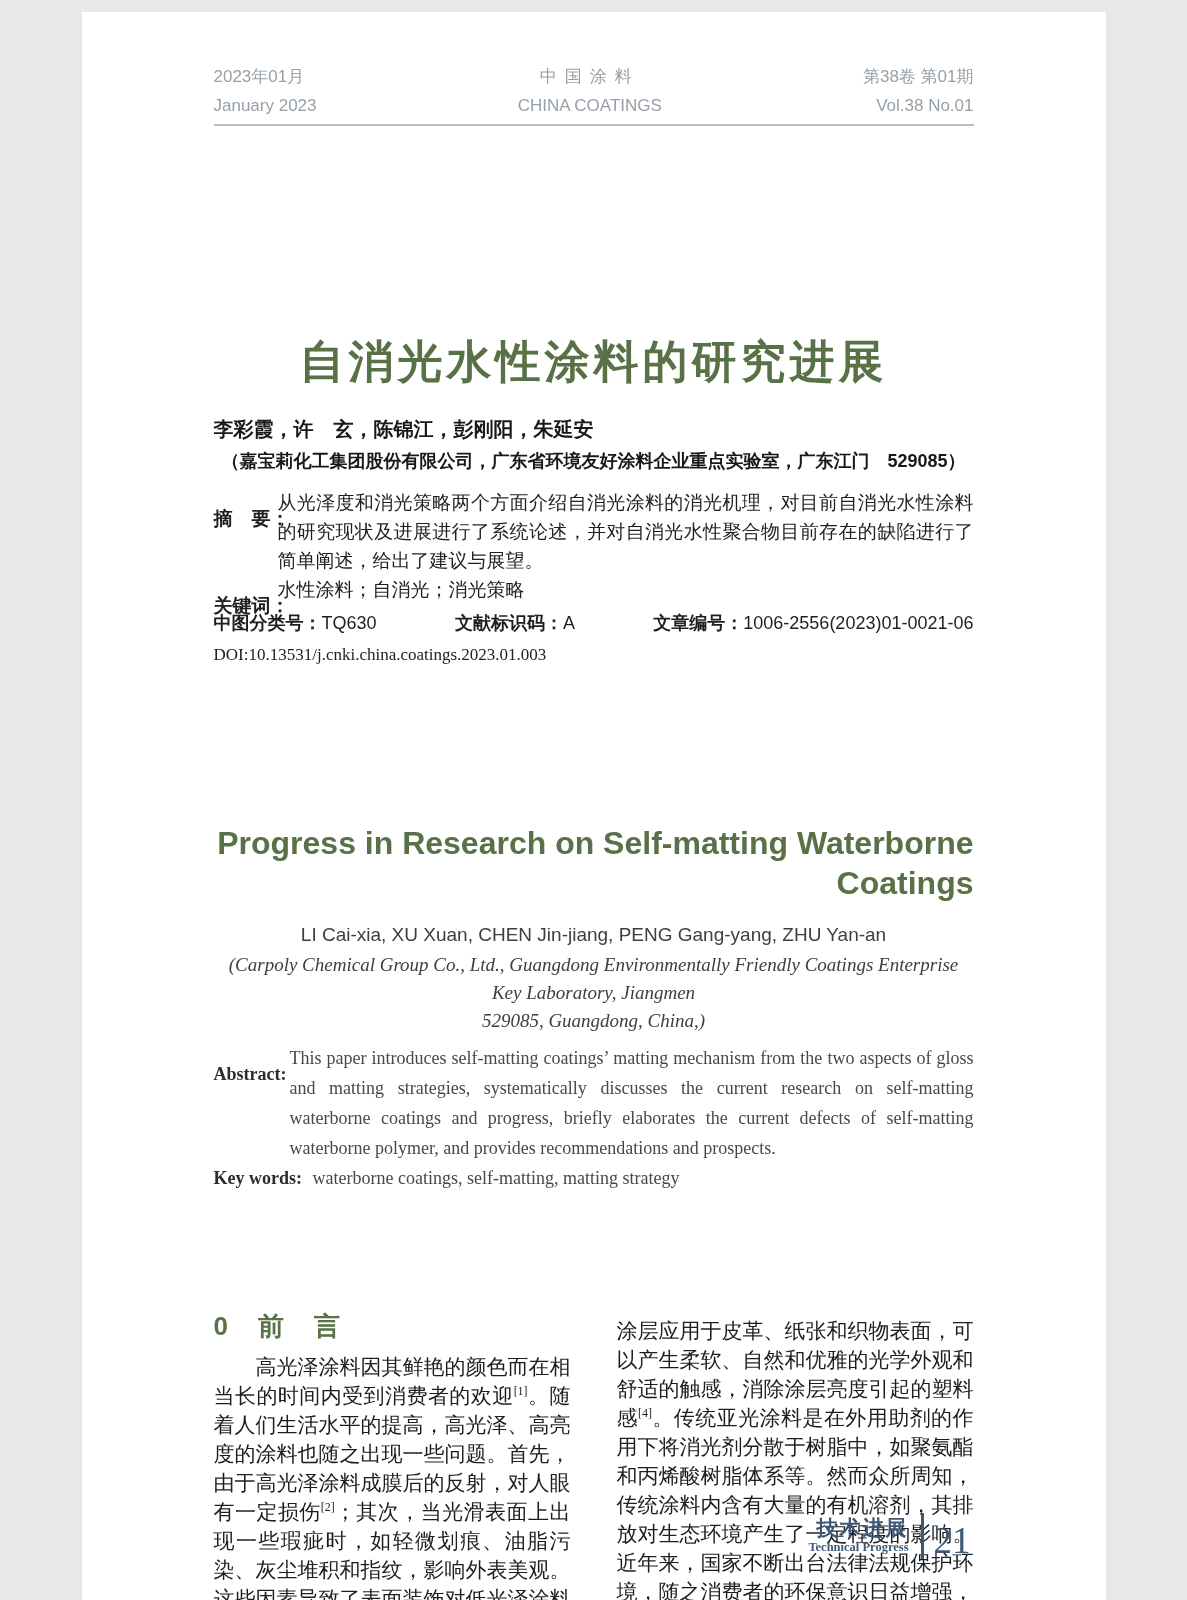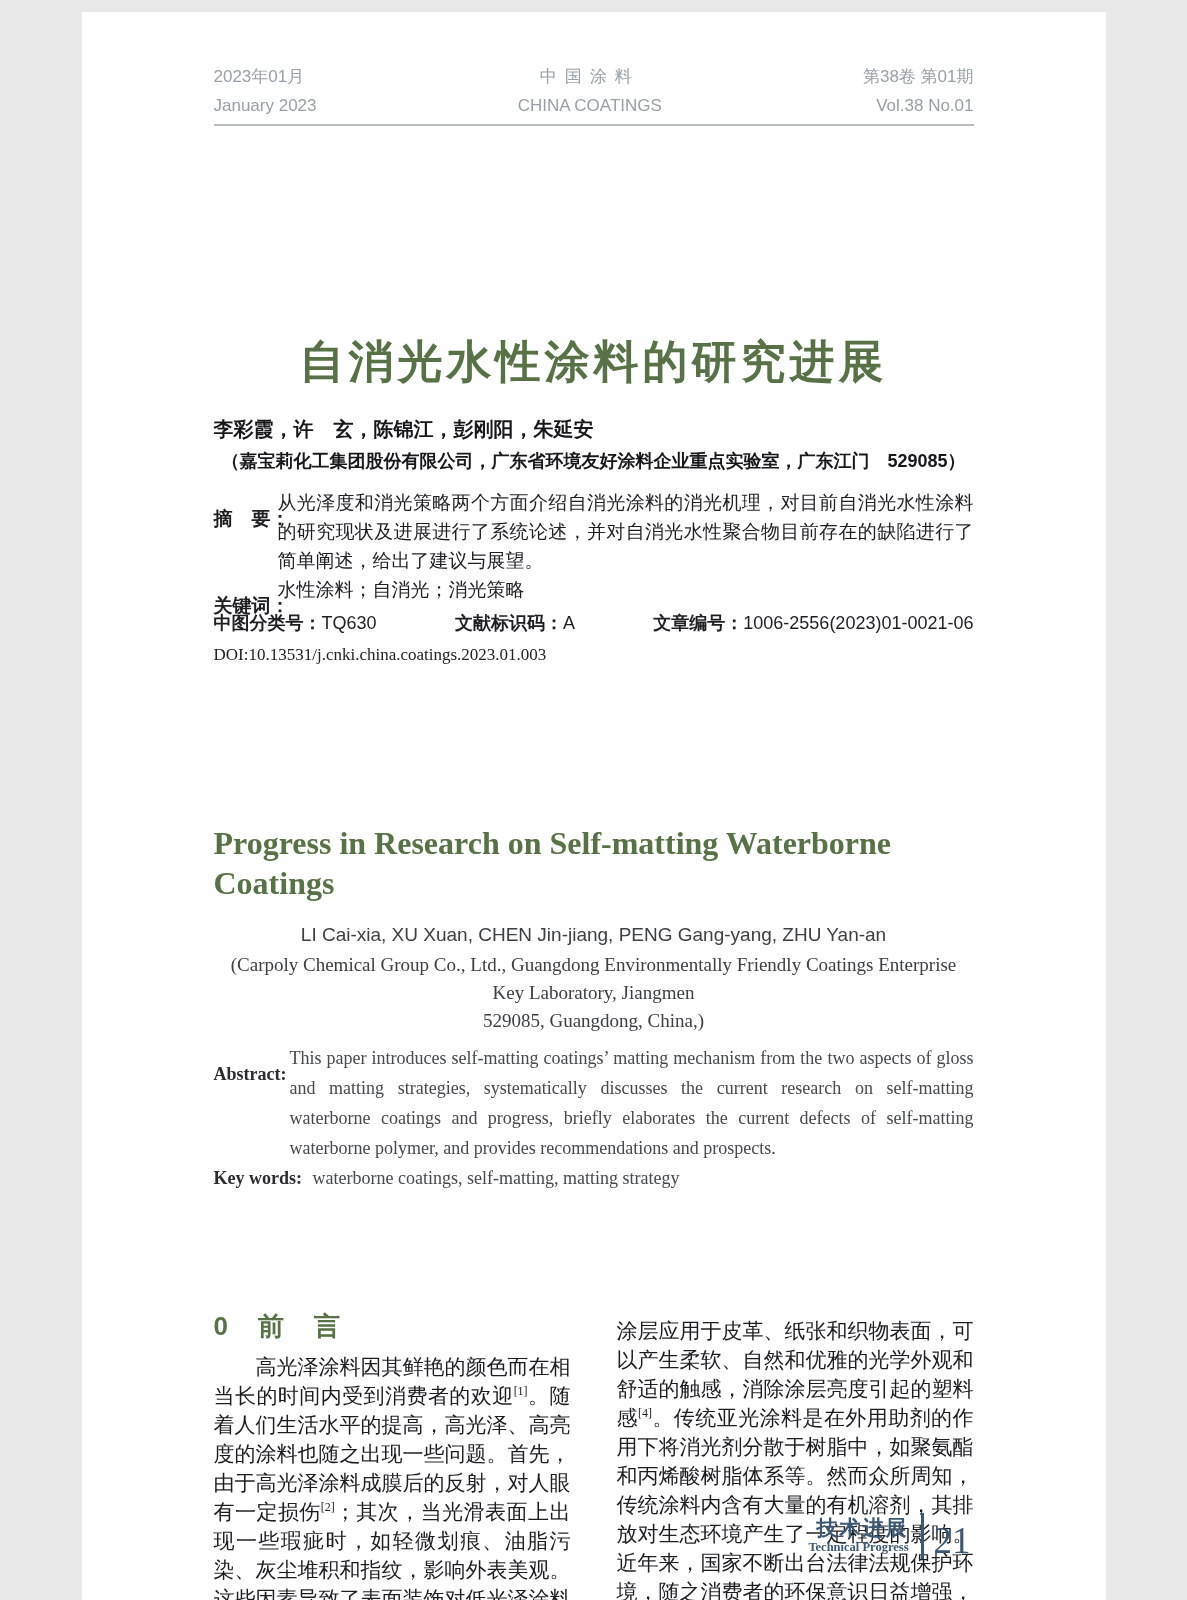--- a/index.html
+++ b/index.html
@@ -48,31 +48,31 @@
 
   .meta-row {
     display:flex; justify-content:space-between; margin-top:6px;
     font-family:"Liberation Sans", sans-serif; font-size:18px; line-height:26px;gap:20px;
   }
   .meta-row .lbl { font-weight:700; }
   .doi { margin-top:6px; font-size:17px; line-height:26px; color:#222; }
 
   
   .title-en {
-    margin:155px 0 0 0; text-align:left;
-    font-family:Liberation Serif, serif; font-weight:700;
+    margin:155px 0 0 0; text-align:right;
+    font-family:Liberation Sans, sans-serif; font-weight:700;
     font-size:32px; line-height:40px; color:#587146;
   }
   .authors-en {
     margin-top:20px; text-align:center;
     font-family:"Liberation Sans", sans-serif;
     font-size:19px; line-height:24px; color:#3c4043;
   }
   .affil-en {
-    margin-top:4px; text-align:center; 
+    margin-top:4px; text-align:center; font-style:italic;
     font-size:19px; line-height:28px; color:#3c4043;
   }
   .abstract-en { margin-top:8px; font-size:18px; line-height:30px; color:#45494d; padding-left:76px; }
   .abstract-en .lbl, .keywords-en .lbl {
     font-family:"Liberation Serif", serif; font-weight:700; color:#2a2c2e;
   }
   .keywords-en { font-size:18px; line-height:30px; color:#45494d; padding-left:0; }
   .keywords-en .lbl { position:static; margin-right:6px; }
 
   

